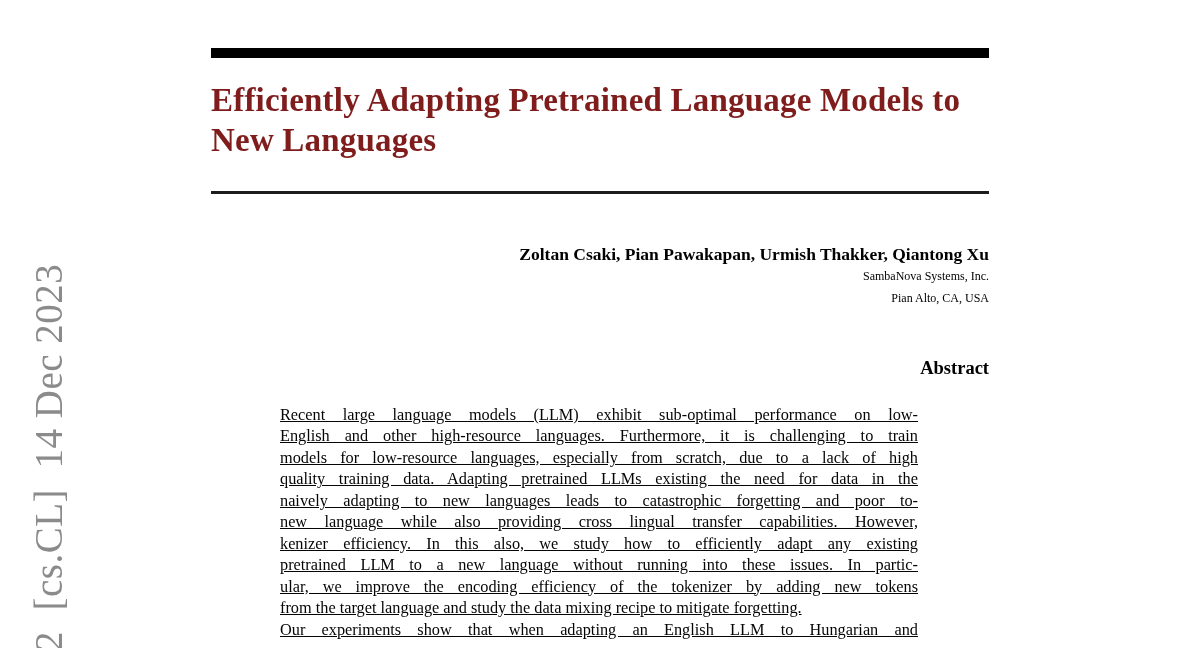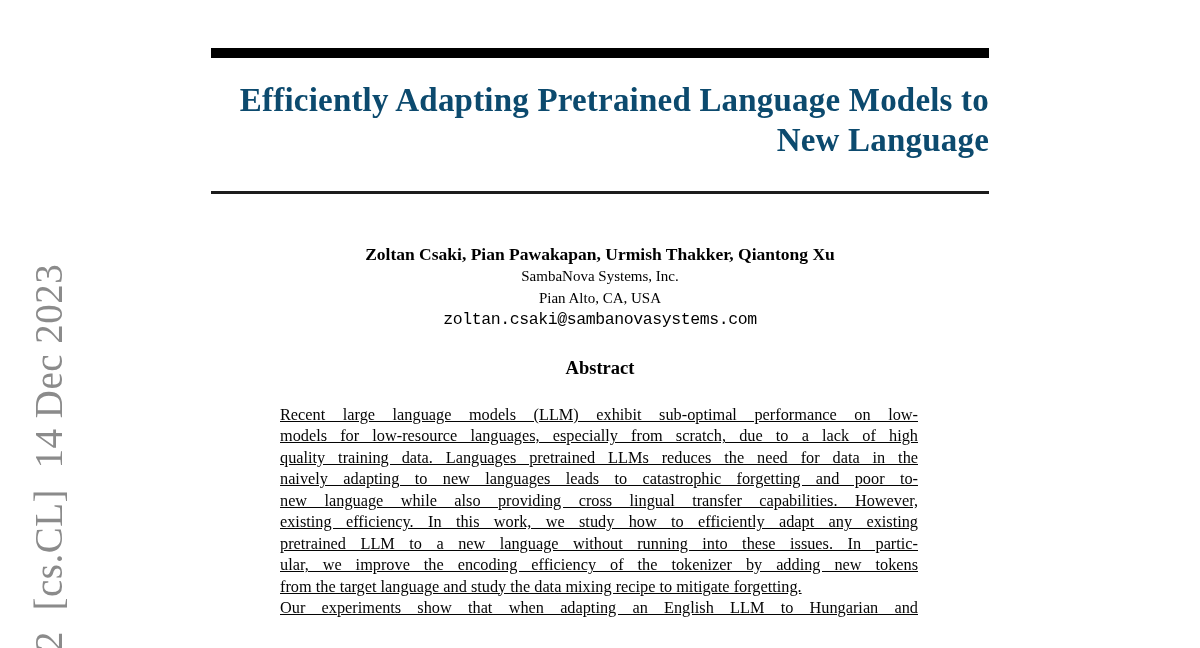--- a/index.html
+++ b/index.html
@@ -25,59 +25,59 @@
     left: 211px; top: 191px;
     width: 778px; height: 3px;
     background: #1c1c1c;
   }
 
   
   .title-block {
     position: absolute;
     left: 211px; top: 80px;
     width: 778px;
-    text-align: right;
+    text-align: left;
     font-weight: bold;
     font-size: 33px;
     line-height: 40px;
     letter-spacing: 0.2px;
-    color: #0c4a6e;
+    color: #7f1d1d;
   }
   .title-line { white-space: nowrap; }
 
   
   .author-block {
     position: absolute;
     left: 211px; top: 243px;
     width: 778px;
-    text-align: center;
+    text-align: right;
     line-height: 22px;
   }
   .author-names {
     font-weight: bold;
     font-size: 17.5px;
     white-space: nowrap;
   }
   .author-affil, .author-loc {
-    font-size: 15px;
+    font-size: 12px;
     white-space: nowrap;
   }
   .author-email {
     font-family: "Liberation Mono", monospace;
     font-size: 16.5px;
     letter-spacing: -0.4px;
     white-space: nowrap;
   }
 
   
   .abstract-heading {
     position: absolute;
     left: 211px; top: 358px;
     width: 778px;
-    text-align: center;
+    text-align: right;
     font-weight: bold;
     font-size: 18.5px;
     color: #000000;
   }
   .abstract-body {
     position: absolute;
     left: 280px; top: 404px;
     width: 638px;
     font-size: 16.3px;
     line-height: 21.45px;
@@ -116,40 +116,40 @@
 <body>
 
 <div class="page">
 
   <div class="arxiv-watermark">2  [cs.CL]  14 Dec 2023</div>
 
   <div class="rule-thick"></div>
 
   <div class="title-block">
     <div class="title-line">Efficiently Adapting Pretrained Language Models to</div>
-    <div class="title-line">New Language</div>
+    <div class="title-line">New Languages</div>
   </div>
 
   <div class="rule-thin"></div>
 
   <div class="author-block">
     <div class="author-names">Zoltan Csaki, Pian Pawakapan, Urmish Thakker, Qiantong Xu</div>
     <div class="author-affil">SambaNova Systems, Inc.</div>
     <div class="author-loc">Pian Alto, CA, USA</div>
-    <div class="author-email">zoltan.csaki@sambanovasystems.com</div>
   </div>
 
   <div class="abstract-heading">Abstract</div>
 
   <div class="abstract-body">
     <div class="abs-line">Recent large language models (LLM) exhibit sub-optimal performance on low-</div>
+    <div class="abs-line">English and other high-resource languages. Furthermore, it is challenging to train</div>
     <div class="abs-line">models for low-resource languages, especially from scratch, due to a lack of high</div>
-    <div class="abs-line">quality training data. Languages pretrained LLMs reduces the need for data in the</div>
+    <div class="abs-line">quality training data. Adapting pretrained LLMs existing the need for data in the</div>
     <div class="abs-line">naively adapting to new languages leads to catastrophic forgetting and poor to-</div>
     <div class="abs-line">new language while also providing cross lingual transfer capabilities. However,</div>
-    <div class="abs-line">existing efficiency. In this work, we study how to efficiently adapt any existing</div>
+    <div class="abs-line">kenizer efficiency. In this also, we study how to efficiently adapt any existing</div>
     <div class="abs-line">pretrained LLM to a new language without running into these issues. In partic-</div>
     <div class="abs-line">ular, we improve the encoding efficiency of the tokenizer by adding new tokens</div>
     <div class="abs-line last">from the target language and study the data mixing recipe to mitigate forgetting.</div>
     <div class="abs-line partial">Our experiments show that when adapting an English LLM to Hungarian and</div>
   </div>
 
 </div>
 
 </body></html>

